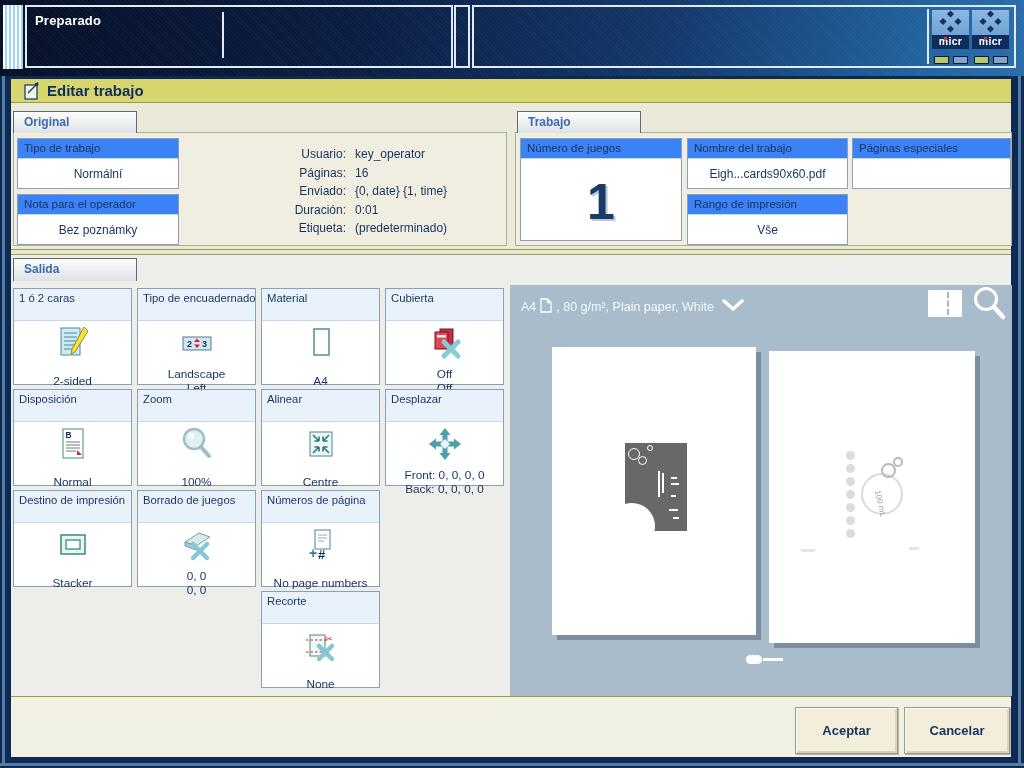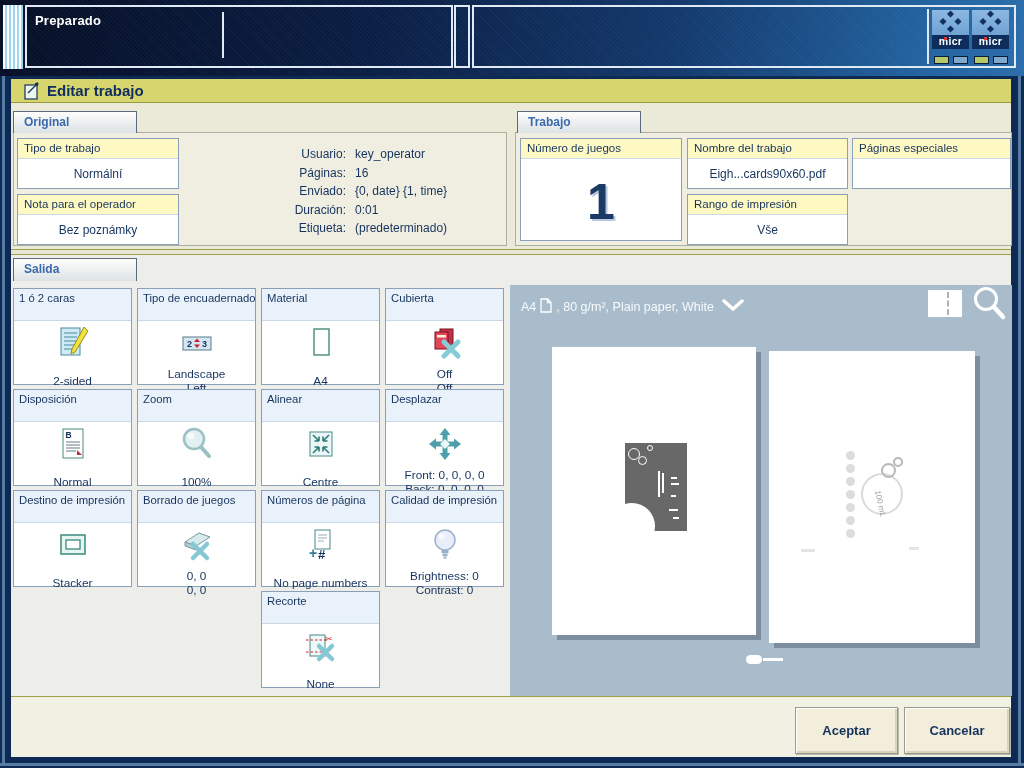--- a/index.html
+++ b/index.html
@@ -51,21 +51,21 @@
   .sec-salida { position:absolute; left:0; top:176px; width:1000px; height:441px; background:#edede9;}
   .footer { position:absolute; left:0; top:617px; width:1000px; height:61px; background:#f1f1e3;
     border-top:1px solid #a0a048;}
 
   .tab { position:absolute; height:22px; width:124px; border:1px solid #5a6a7a; border-bottom:none;
     background:linear-gradient(#fdfdfb,#dde2e6); font-size:12px; font-weight:bold; color:#3a6aaa;
     padding:3px 0 0 10px; z-index:3;}
   .panel { position:absolute; border:1px solid #aab0a0; background:#efeee0; }
 
   .field { position:absolute; border:1px solid #8aa0b8; background:#fff; }
-  .field-h { height:20px; background:#fef9c3; border-bottom:1px solid #c8d8e8;
+  .field-h { height:20px; background:#3b82f6; border-bottom:1px solid #c8d8e8;
     font-size:11.5px; color:#16335e; padding:3px 0 0 6px; white-space:nowrap; overflow:hidden;}
   .field-b { display:flex; align-items:center; justify-content:center;
     font-size:12px; color:#16335e; height:29px;}
   .big-one { font-size:50px; font-weight:bold; color:#1b3a66; text-shadow:2px 2px 0 #b9c9da;
     display:flex; align-items:center; justify-content:center; height:86px;}
 
   .info { position:absolute; left:227px; top:12px; width:260px; font-size:12px; color:#16335e;}
   .info-row { display:flex; height:18.5px; align-items:center;}
   .info-label { width:105px; text-align:right; margin-right:9px;}
 
@@ -423,38 +423,20 @@
           <text x="6" y="31" font-size="14" font-weight="bold" fill="#3a7a9a">+</text>
           <text x="15" y="32" font-size="13" font-weight="bold" fill="#14305a">#</text>
         </svg>
       </div>
       <div class="tile-v">
           <div>No page numbers</div>
           <div></div>
         </div>
     </div>
   </div>
-  <div class="tile" style="left:374px; top:411px;">
-    <div class="tile-h">Calidad de impresión</div>
-    <div class="tile-b">
-      <div class="tile-icon">
-        <svg width="36" height="36" viewBox="0 0 36 36">
-          <circle cx="18" cy="13" r="10" fill="#e8eefc" stroke="#9ab0cc" stroke-width="1.5"></circle>
-          <circle cx="14.5" cy="9.5" r="3" fill="#f8faff"></circle>
-          <rect x="14.5" y="23" width="7" height="3" fill="#9ab0cc"></rect>
-          <rect x="15.5" y="26.5" width="5" height="2.5" fill="#9ab0cc"></rect>
-          <rect x="16.5" y="29.5" width="3" height="2" fill="#9ab0cc"></rect>
-        </svg>
-      </div>
-      <div class="tile-v">
-          <div>Brightness: 0</div>
-          <div>Contrast: 0</div>
-        </div>
-    </div>
-  </div>
 
   <div class="tile" style="left:250px; top:512px;">
     <div class="tile-h">Recorte</div>
     <div class="tile-b">
       <div class="tile-icon">
         <svg width="36" height="36" viewBox="0 0 36 36">
           <rect x="7" y="7" width="15" height="21" fill="#f0f8f8" stroke="#4a8a8a"></rect>
           <g stroke="#d02030" stroke-width="1.2" stroke-dasharray="2.5,2">
               <path d="M3 12 h22 M3 24 h22"></path>
             </g>

